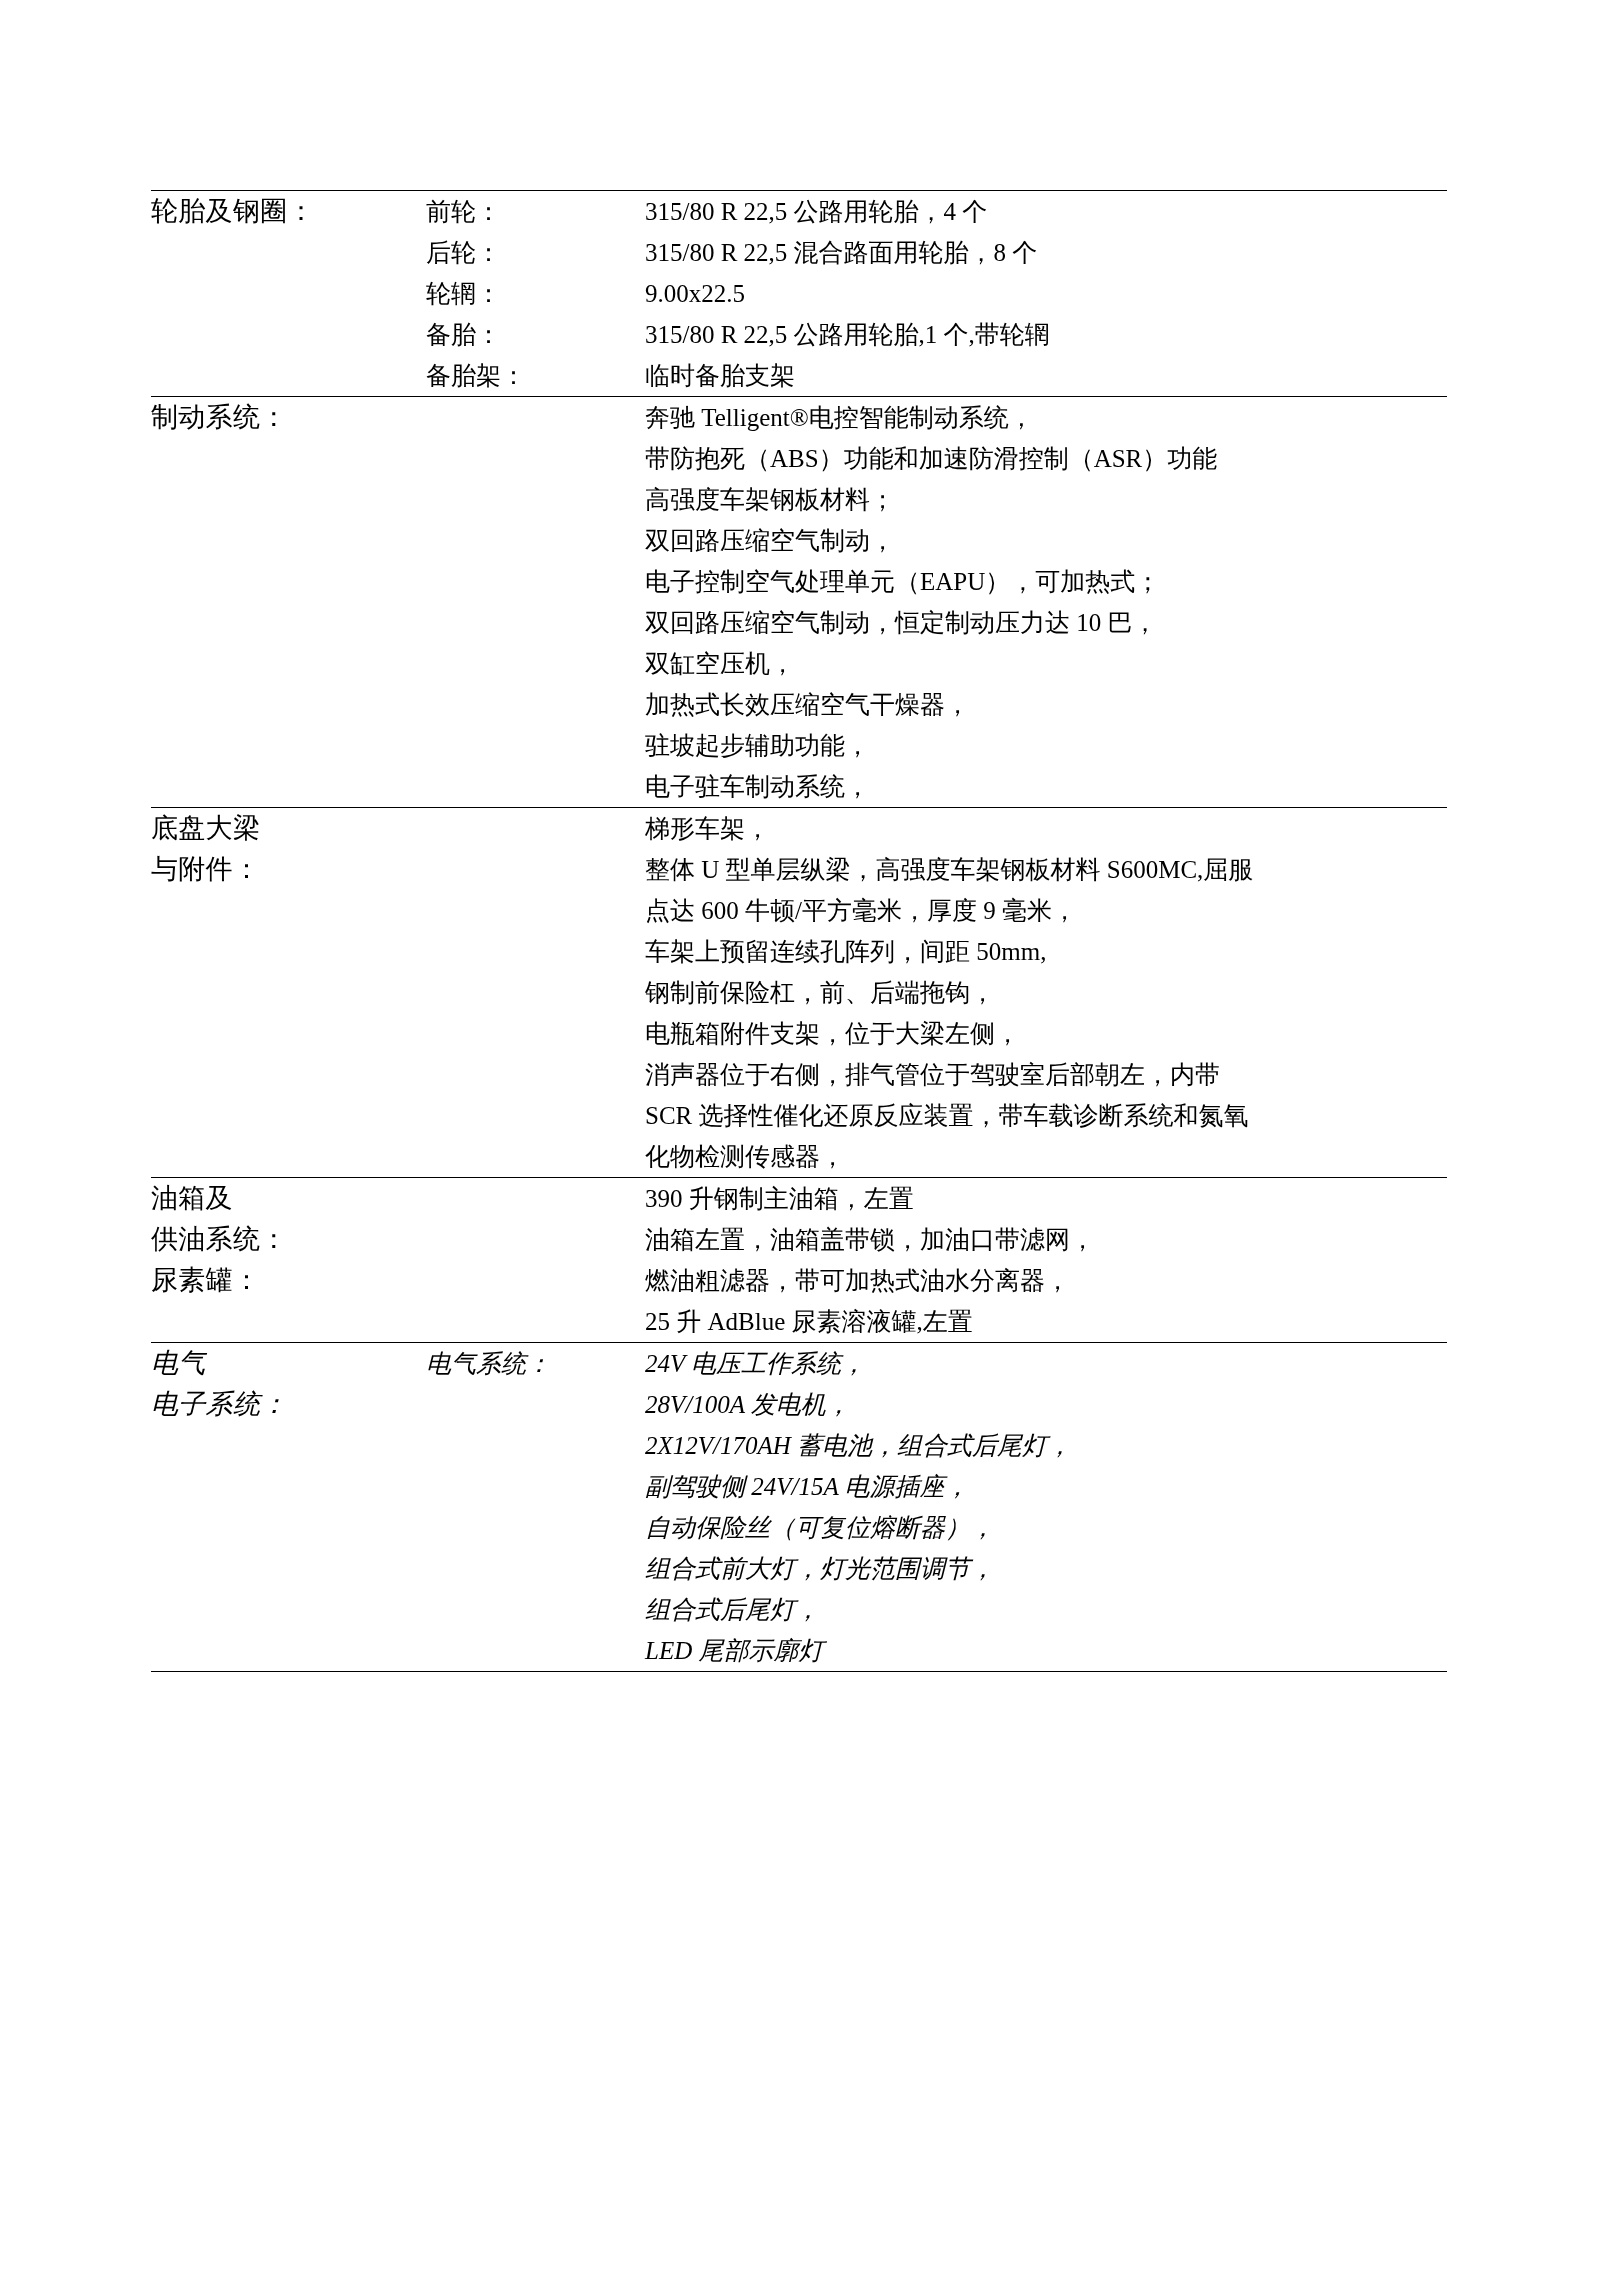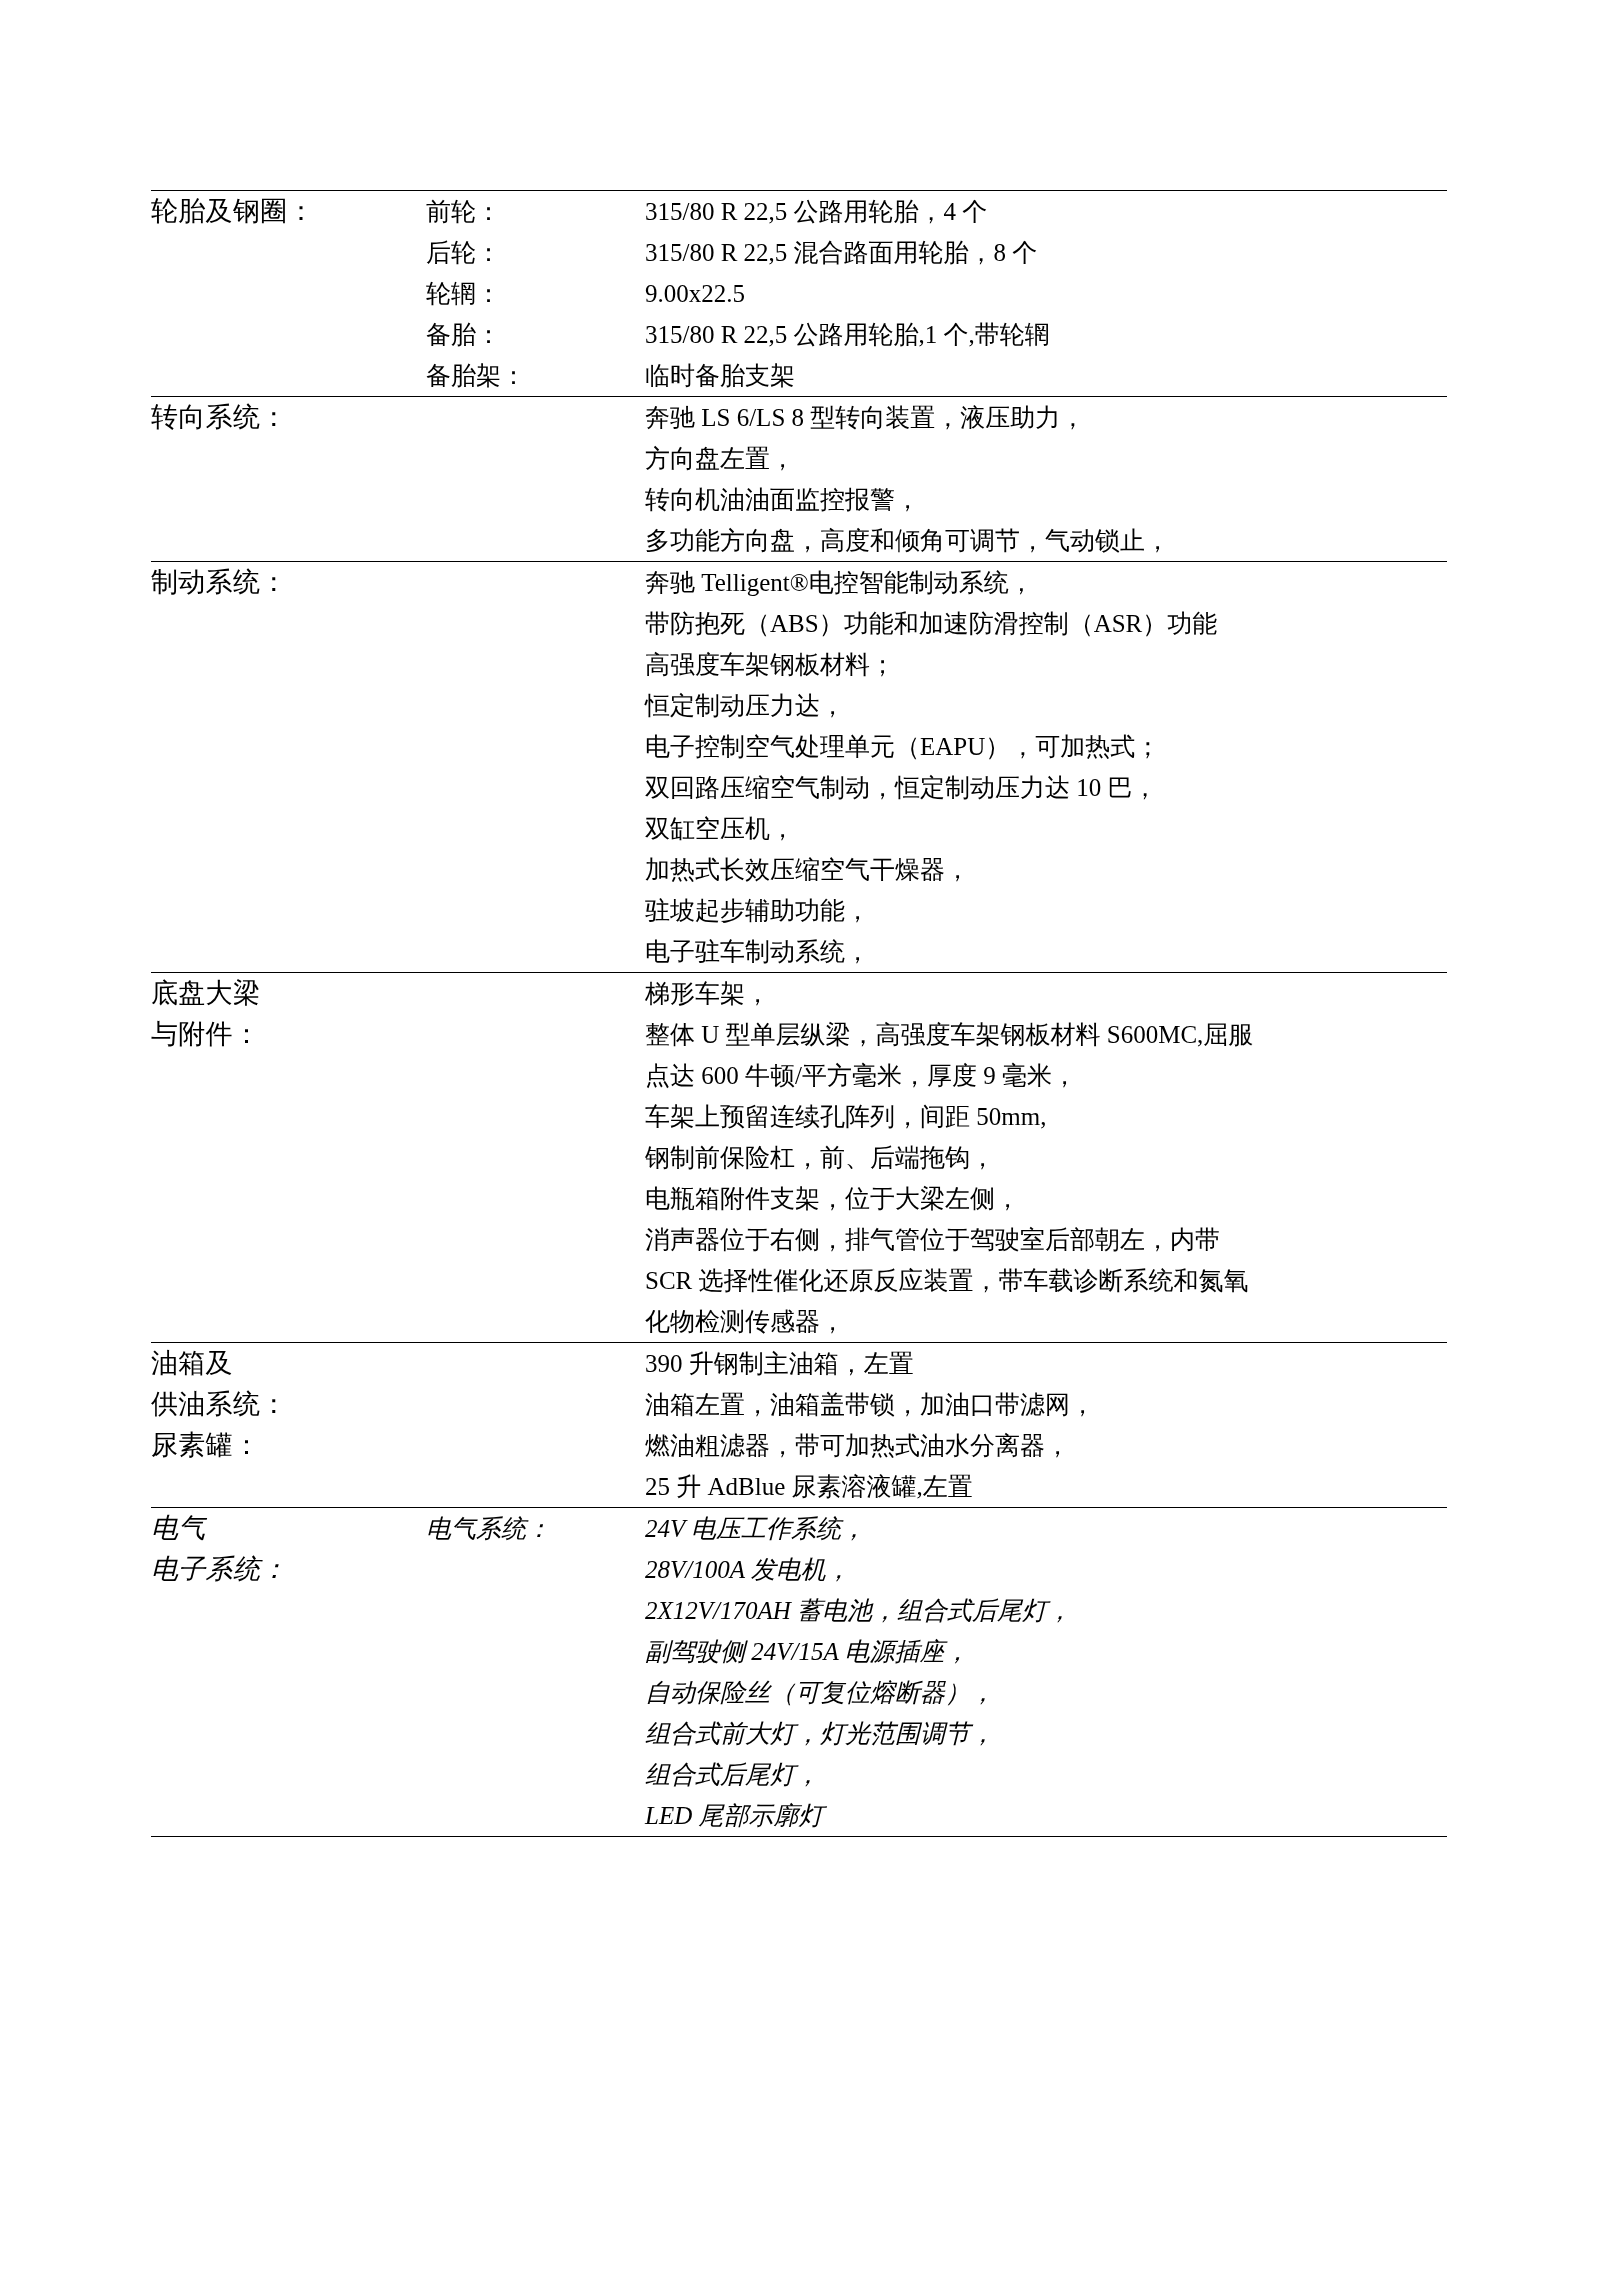--- a/index.html
+++ b/index.html
@@ -89,43 +89,31 @@
         </td>
         <td class="col-c cell">
           <span class="value value-line">315/80 R 22,5 公路用轮胎，4 个</span>
           <span class="value value-line">315/80 R 22,5 混合路面用轮胎，8 个</span>
           <span class="value value-line">9.00x22.5</span>
           <span class="value value-line">315/80 R 22,5 公路用轮胎,1 个,带轮辋</span>
           <span class="value value-line">临时备胎支架</span>
         </td>
       </tr>
 
-      <tr class="sec">
-        <td class="col-a cell pad-extra">
-          <span class="label value-line">转向系统：</span>
-        </td>
-        <td class="col-b cell pad-extra"></td>
-        <td class="col-c cell pad-extra">
-          <span class="value value-line">奔驰 LS 6/LS 8 型转向装置，液压助力，</span>
-          <span class="value value-line">方向盘左置，</span>
-          <span class="value value-line">转向机油油面监控报警，</span>
-          <span class="value value-line">多功能方向盘，高度和倾角可调节，气动锁止，</span>
-        </td>
-      </tr>
 
       <tr class="sec">
         <td class="col-a cell pad-extra">
           <span class="label value-line">制动系统：</span>
         </td>
         <td class="col-b cell pad-extra"></td>
         <td class="col-c cell pad-extra">
           <span class="value value-line">奔驰 Telligent®电控智能制动系统，</span>
           <span class="value value-line">带防抱死（ABS）功能和加速防滑控制（ASR）功能</span>
           <span class="value value-line">高强度车架钢板材料；</span>
-          <span class="value value-line">恒定制动压力达，</span>
+          <span class="value value-line">双回路压缩空气制动，</span>
           <span class="value value-line">电子控制空气处理单元（EAPU），可加热式；</span>
           <span class="value value-line">双回路压缩空气制动，恒定制动压力达 10 巴，</span>
           <span class="value value-line">双缸空压机，</span>
           <span class="value value-line">加热式长效压缩空气干燥器，</span>
           <span class="value value-line">驻坡起步辅助功能，</span>
           <span class="value value-line">电子驻车制动系统，</span>
         </td>
       </tr>
 
       <tr class="sec">

